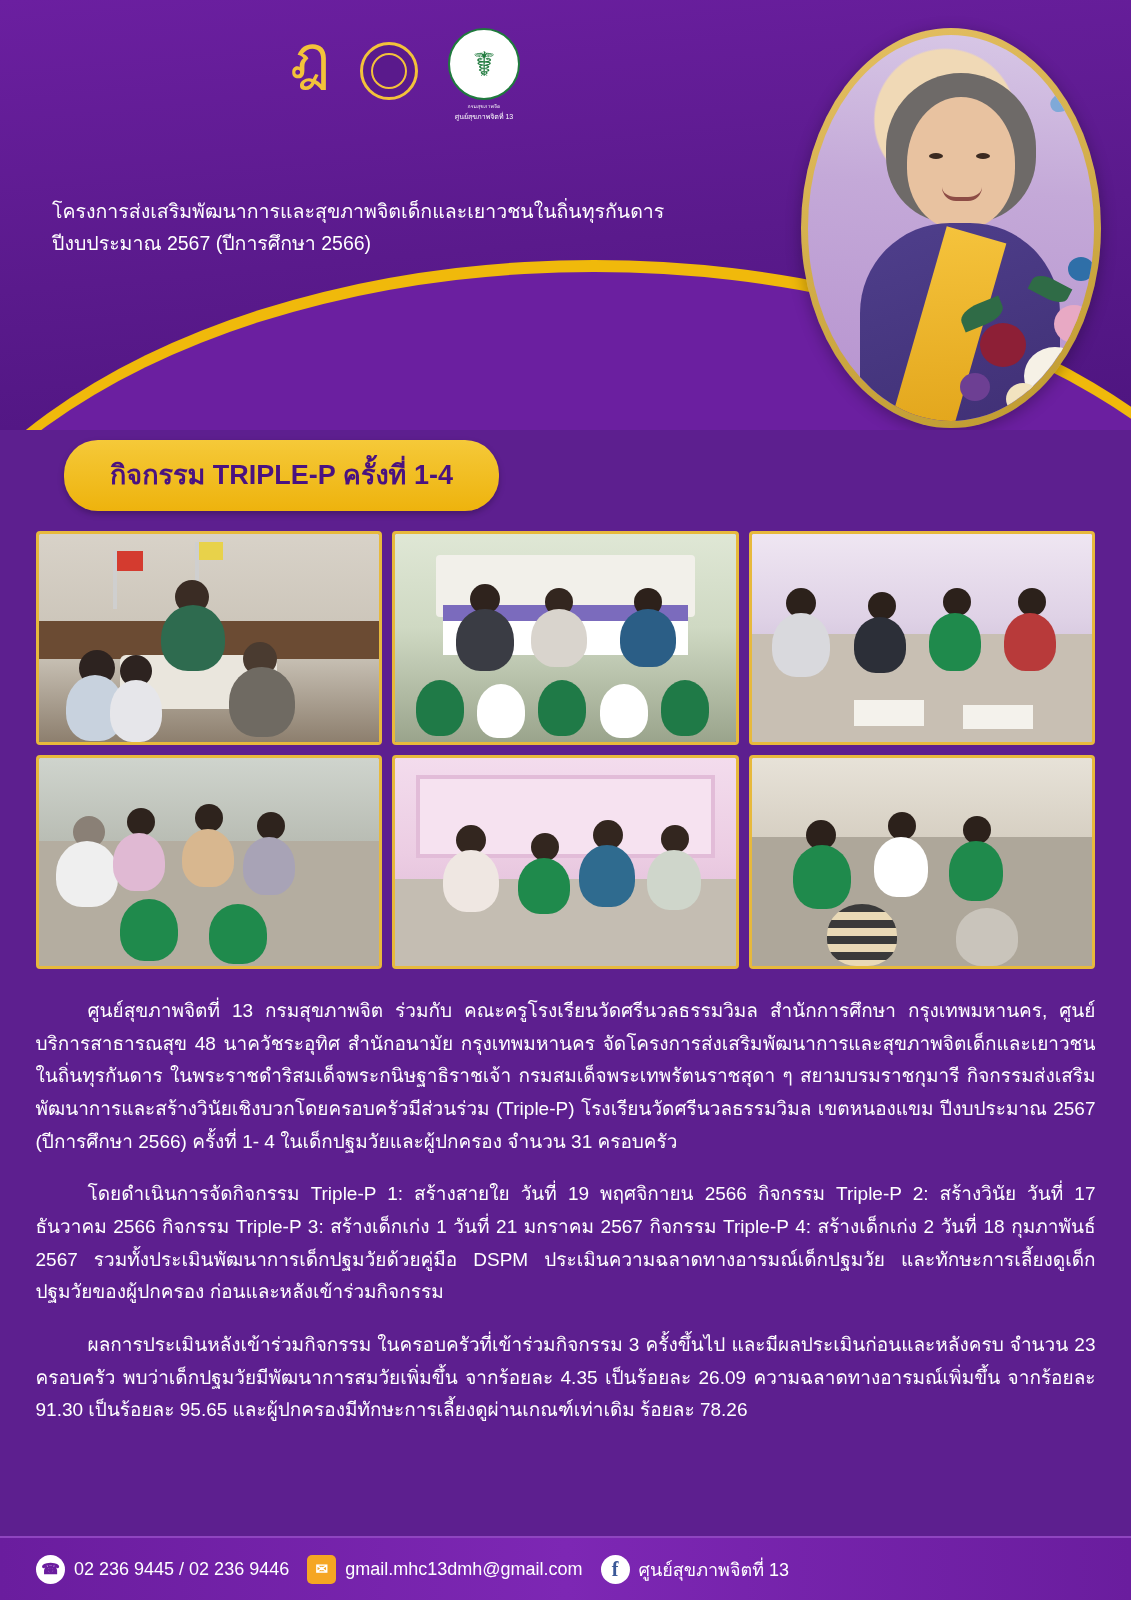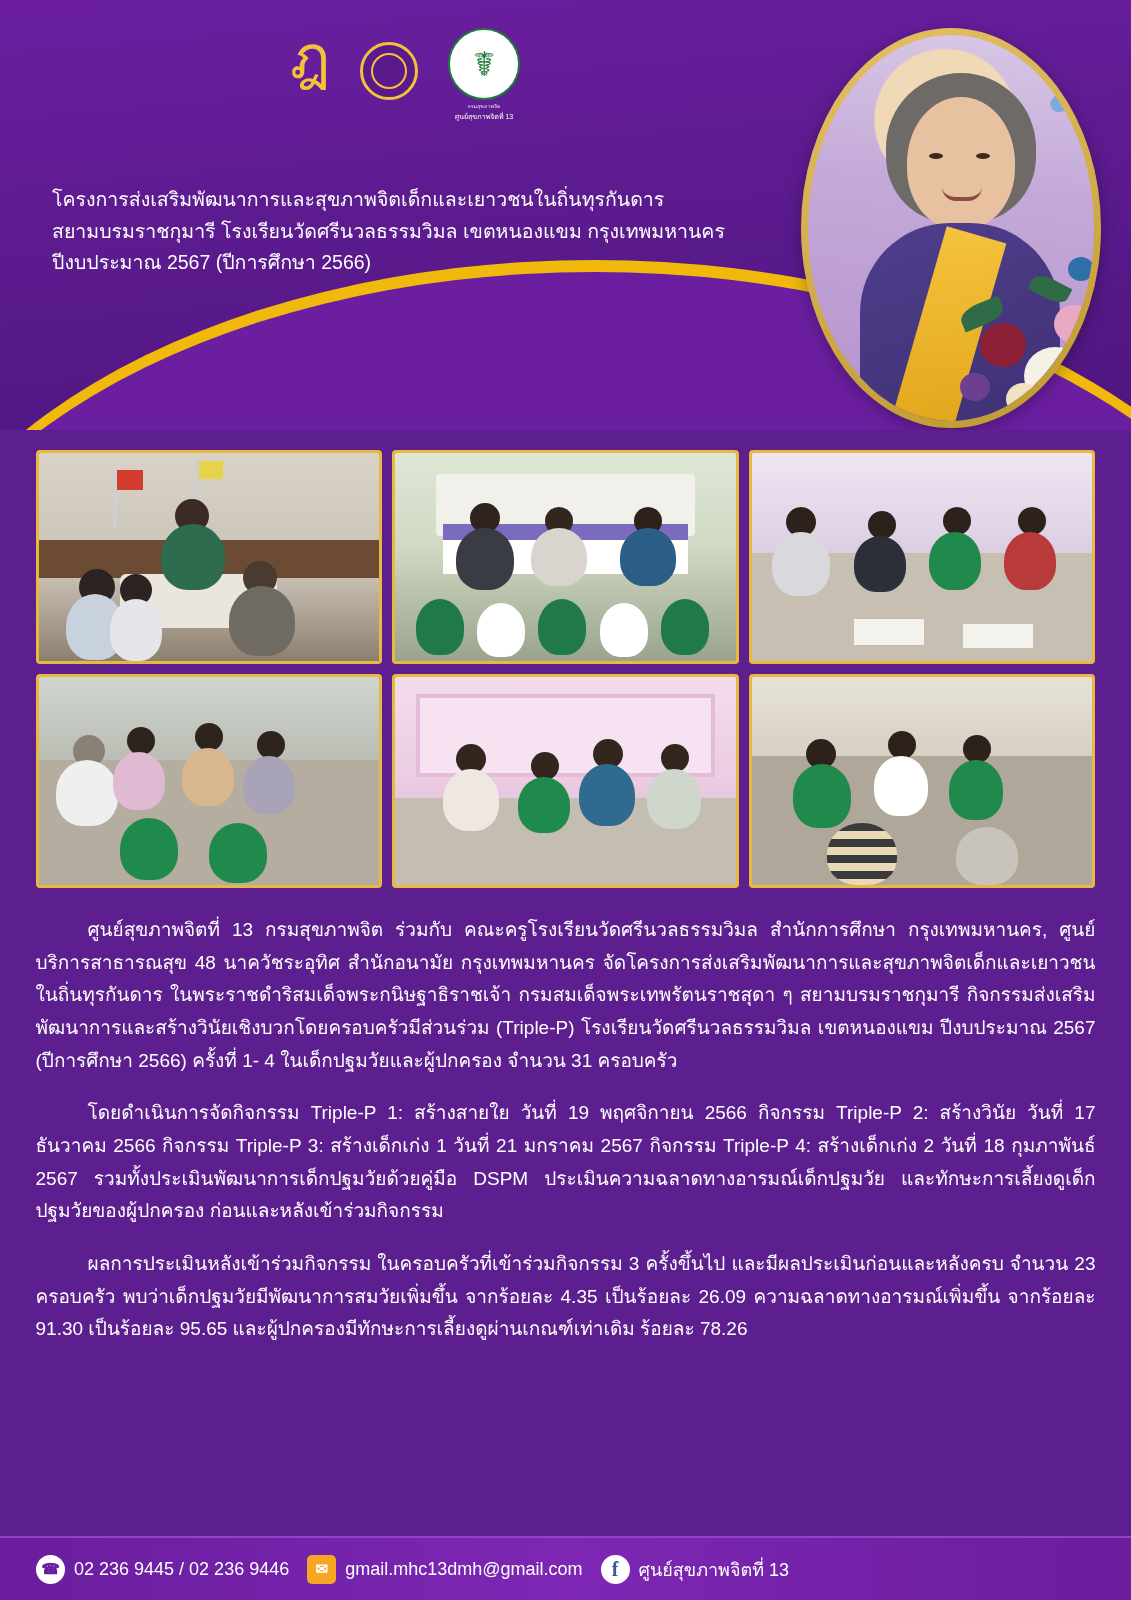--- a/index.html
+++ b/index.html
@@ -115,21 +115,21 @@
     top: 132px;
     font-size: 44px;
     font-weight: bold;
     color: #ffd24a;
     letter-spacing: .5px;
     text-shadow: 1px 2px 0 rgba(0,0,0,.25);
   }
   .subtitle {
     position: absolute;
     left: 52px;
-    top: 184px;
+    top: 196px;
     width: 720px;
     color: #ffffff;
     font-size: 19.5px;
     line-height: 1.62;
   }
 
   
   .portrait {
     position: absolute;
     right: 30px;
@@ -360,21 +360,20 @@
           <span class="caduceus">☤</span>
         </div>
         <div class="cap1">กรมสุขภาพจิต</div>
         <div class="cap2">ศูนย์สุขภาพจิตที่ 13</div>
       </div>
     </div>
 
 
     <div class="subtitle">
       <div>โครงการส่งเสริมพัฒนาการและสุขภาพจิตเด็กและเยาวชนในถิ่นทุรกันดาร</div>
-      <div>สยามบรมราชกุมารี โรงเรียนวัดศรีนวลธรรมวิมล เขตหนองแขม กรุงเทพมหานคร</div>
       <div>ปีงบประมาณ 2567 (ปีการศึกษา 2566)</div>
     </div>
 
     <div class="portrait">
       <div class="portrait-inner">
         <div class="p-hair"></div>
         <div class="p-face"></div>
         <div class="p-eye-l"></div>
         <div class="p-eye-r"></div>
         <div class="p-smile"></div>
@@ -390,20 +389,21 @@
           <div class="fl d"></div>
           <div class="fl e"></div>
           <div class="fl f"></div>
         </div>
       </div>
     </div>
   </div>
 
   <div class="body-area">
 
+    <div class="badge">กิจกรรม TRIPLE-P ครั้งที่ 1-4</div>
 
     <div class="gallery">
 
       <div class="photo p1">
         <div class="ph-wall"></div>
         <div class="stage"></div>
         <div class="flag1"></div>
         <div class="flag1b"></div>
         <div class="flag2"></div>
         <div class="flag2b"></div>

